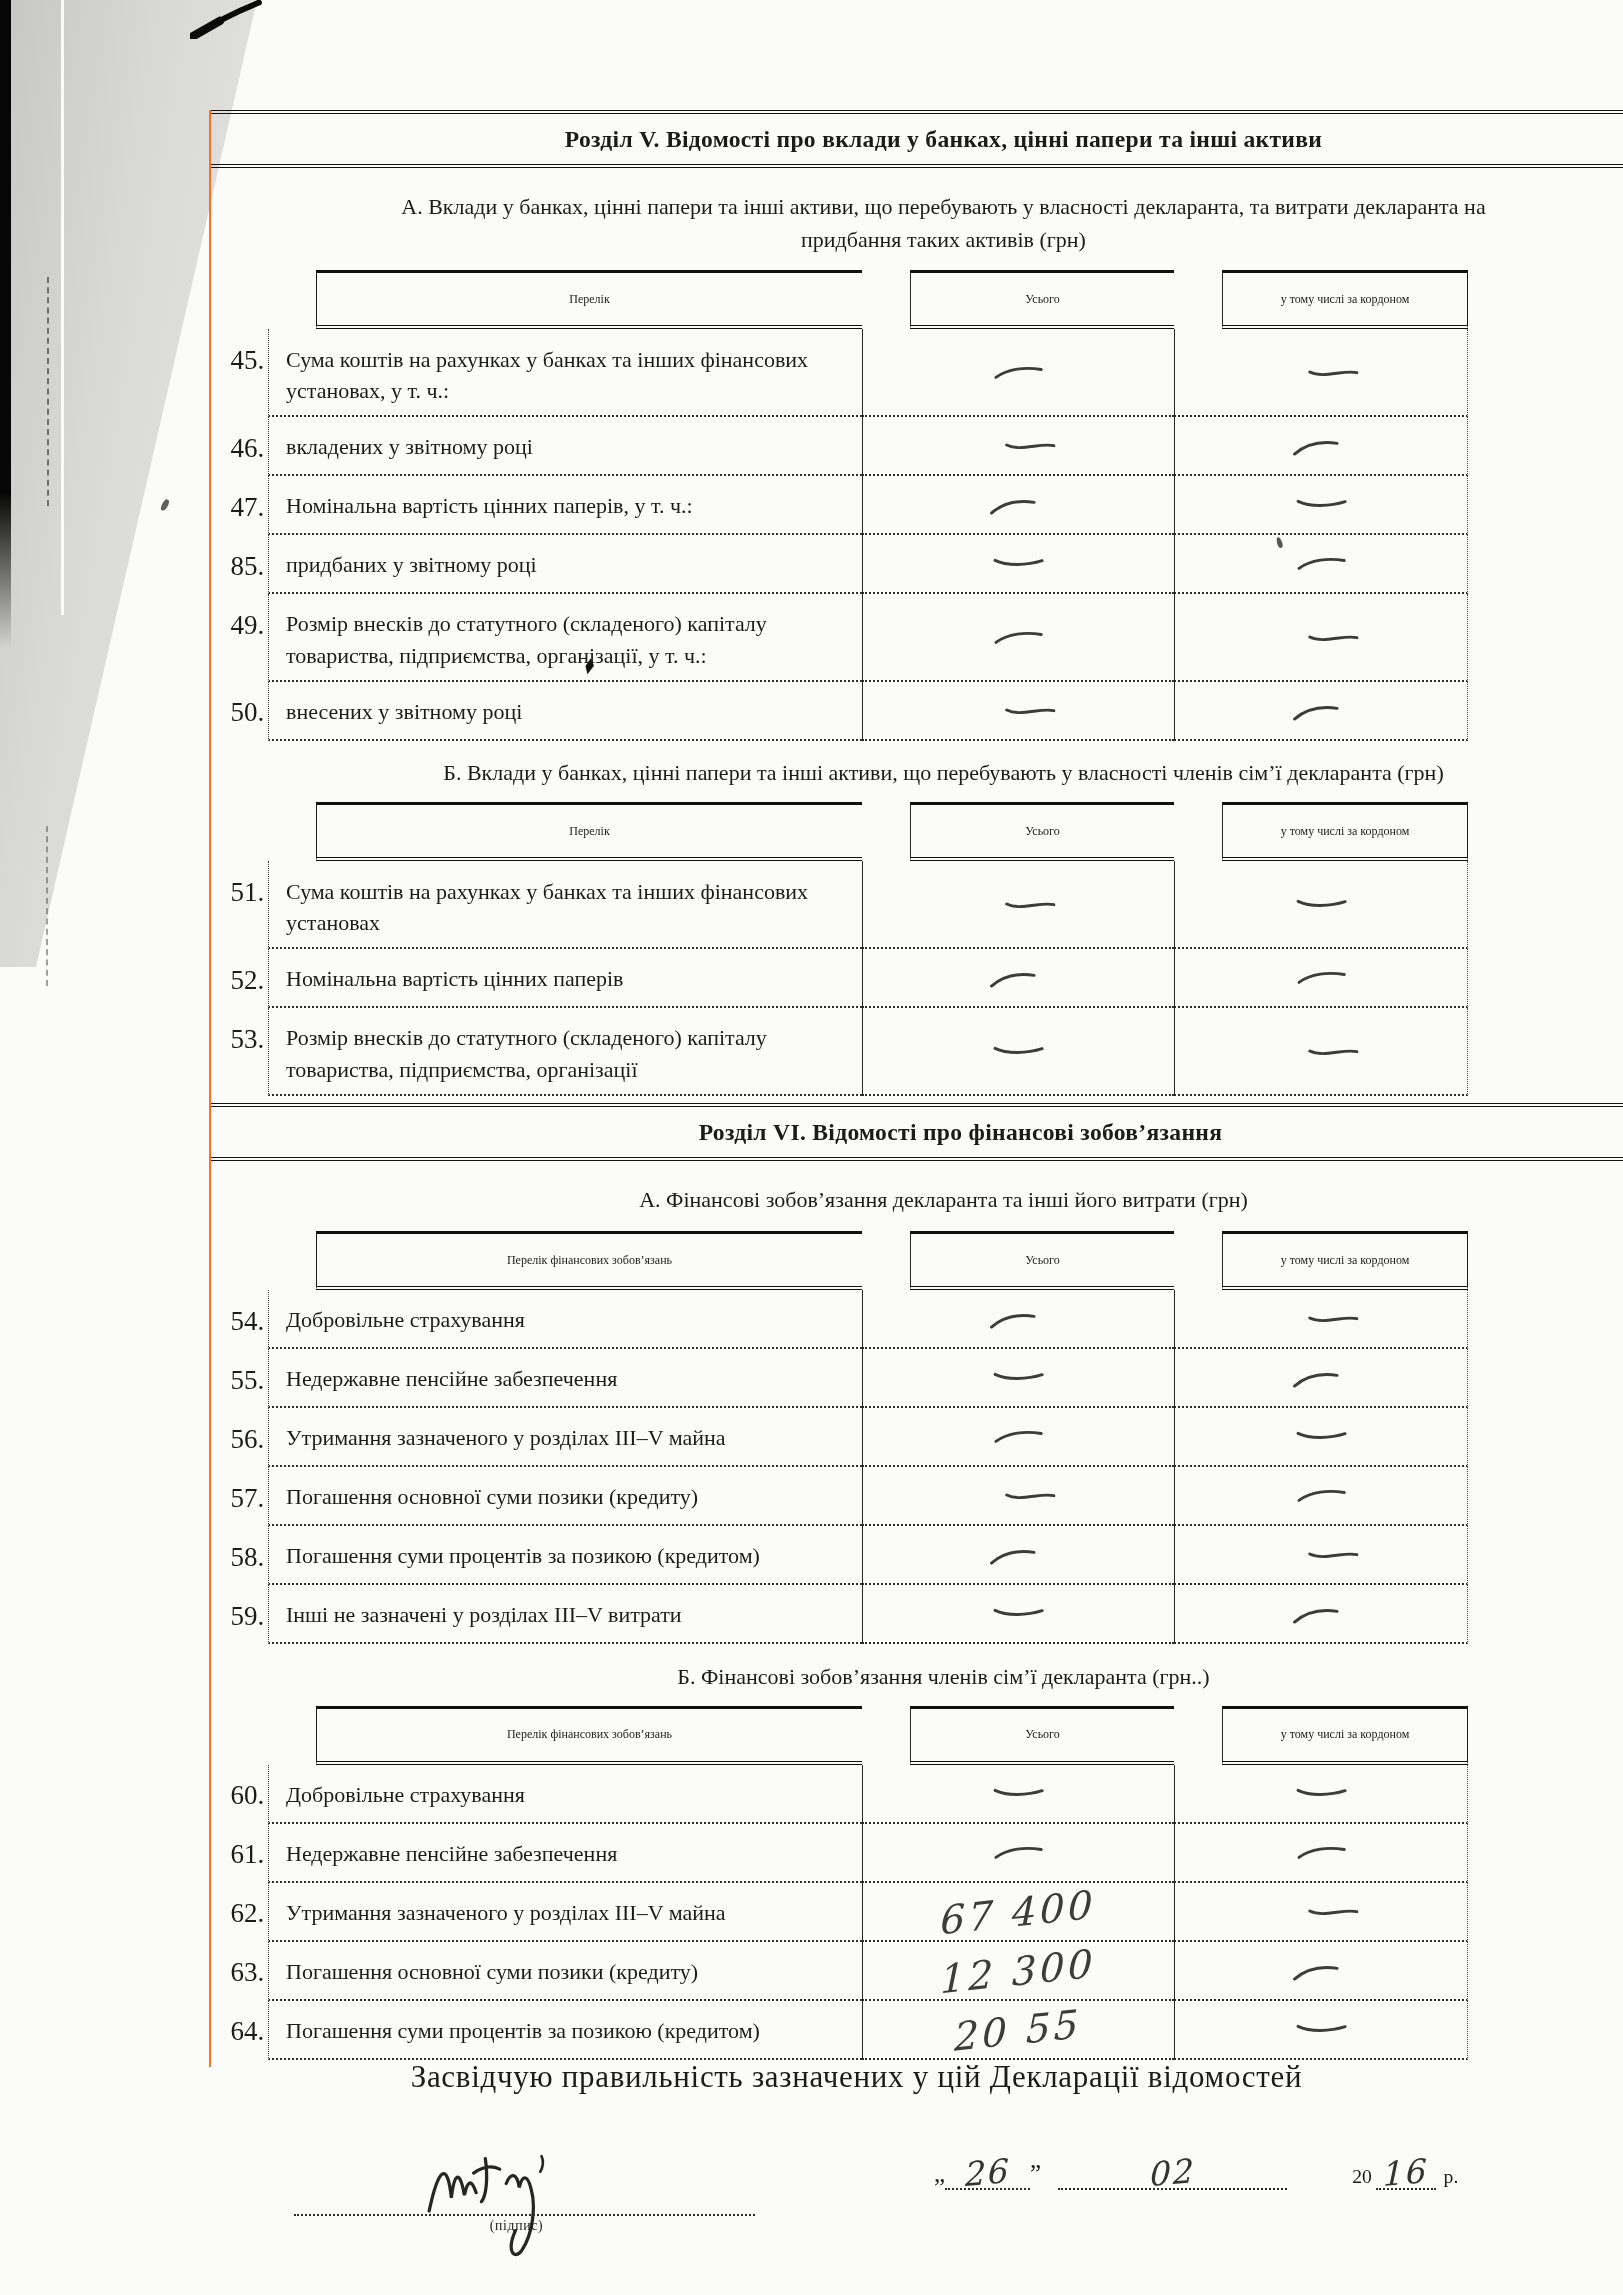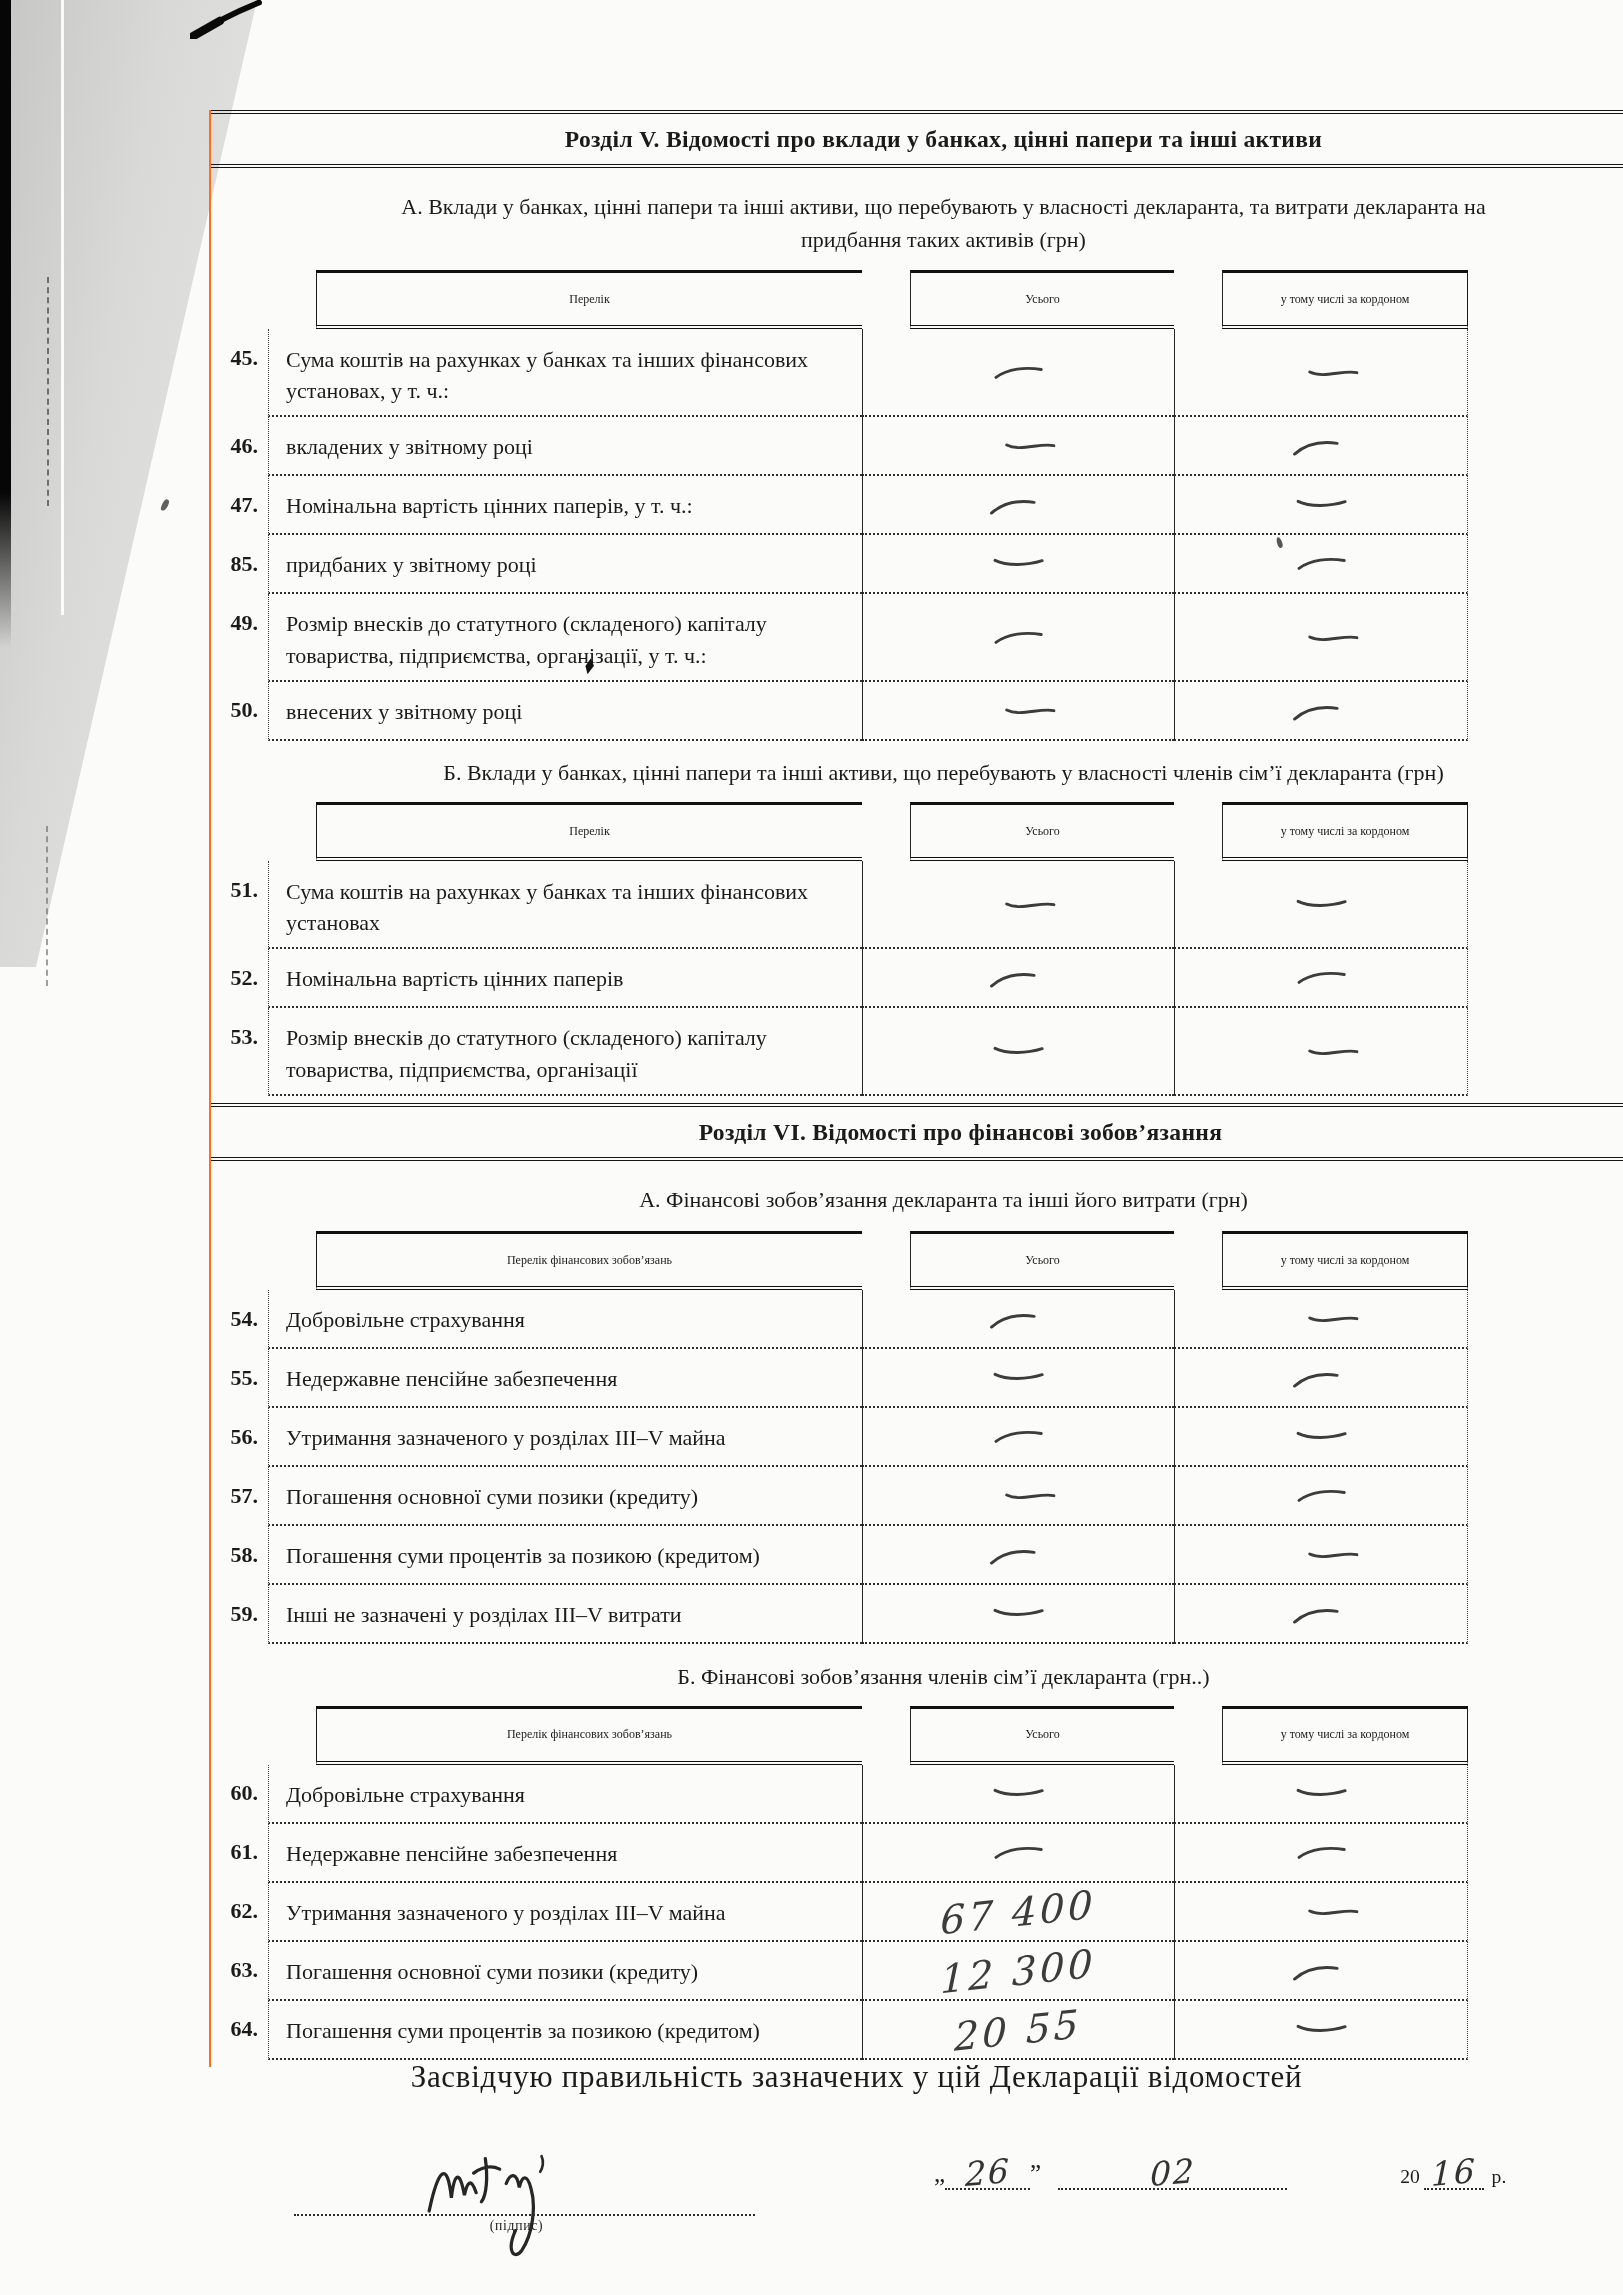--- a/index.html
+++ b/index.html
@@ -42,21 +42,21 @@
   .section-box.mt{margin-top:7.9px;padding-left:34px;}
   .subhead{
     text-align:center;font-size:22px;line-height:1.5;
     margin:22px auto 14.4px;max-width:1178px;
   }
   .subhead.tight{margin:15.7px auto 13px;}
   
   .tbl{width:100%;}
   .trow{display:grid;grid-template-columns:57px 594px 312px 294px 1fr;}
   .gut{
-    padding:15.7px 2.6px 0 19.6px;font-weight:700;font-size:22px;box-sizing:border-box;
+    padding:15.7px 2.6px 0 19.6px;font-weight:400;font-size:27px;box-sizing:border-box;
   }
   .c{box-sizing:border-box;min-height:59px;}
   .c1{border-left:1.3px dotted #3c3c3c;padding:14.4px 22px 7.9px 17px;
     font-size:22px;line-height:1.44;}
   .c2,.c3{border-left:1.6px solid #262626;display:flex;align-items:center;justify-content:center;}
   .c3{border-right:1.3px dotted #464646;}
   .trow.head .c{
     border-top:3.3px solid #111;border-bottom:4.6px double #111;
     display:flex;align-items:center;justify-content:center;
     font-size:12px;padding:5.2px 9.2px;text-align:right;min-height:59px;line-height:1.35;margin-left:48px;
@@ -90,21 +90,21 @@
   .u-line{border-bottom:2px dotted #2c2c2c;text-align:center;box-sizing:border-box;}
   .day-line{width:85px;}
   .month-line{width:229px;margin-left:17px;}
   .year-line{width:60px;}
   .hand{
     font-family:"DejaVu Serif",serif;font-style:italic;color:#333;
     display:inline-block;font-size:33px;line-height:.95;
     transform:rotate(-5deg) skewX(-6deg);letter-spacing:2px;
   }
   .year-group{margin-left:65px;display:flex;align-items:flex-end;}
-  .printed{font-size:19.6px;padding-bottom:2.6px;margin-left:48px;}
+  .printed{font-size:19.6px;padding-bottom:2.6px;}
   .yp{margin-right:3.9px;}
   .ys{margin-left:7.9px;}
 </style>
 </head>
 <body>
 
 <div class="page">
 
   <div class="art art-wedge"></div>
   <div class="art art-white-line"></div>

